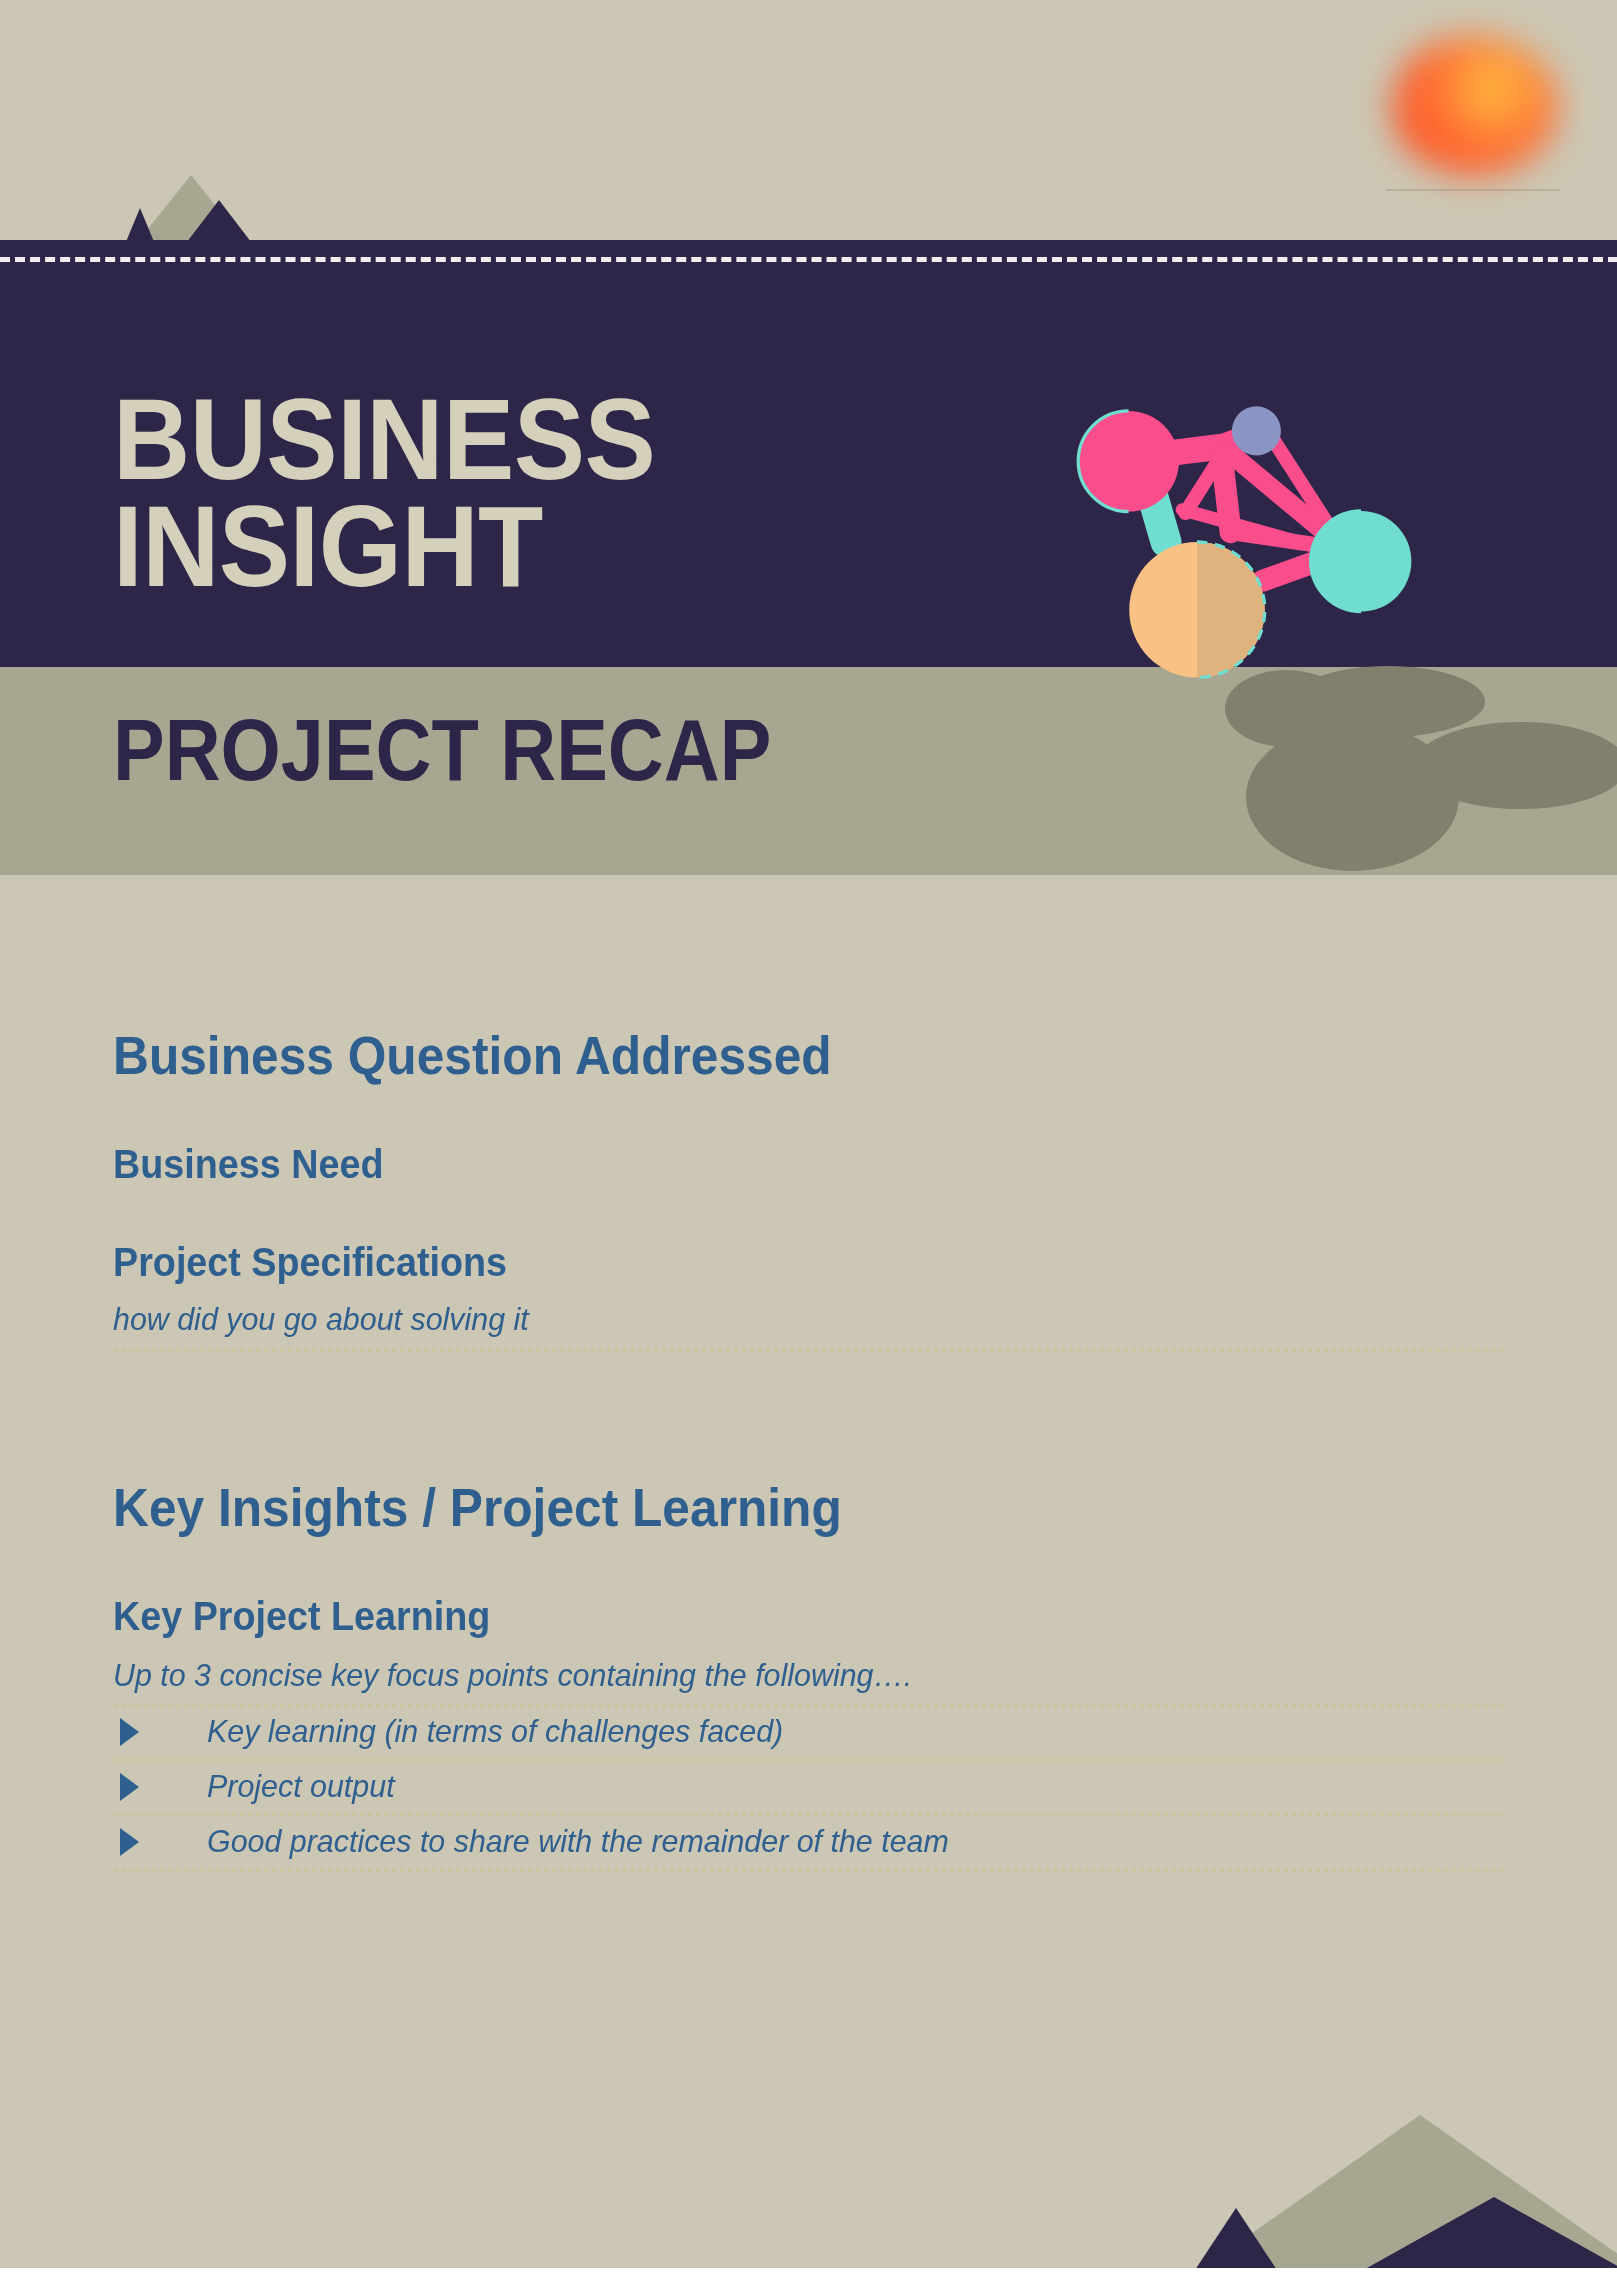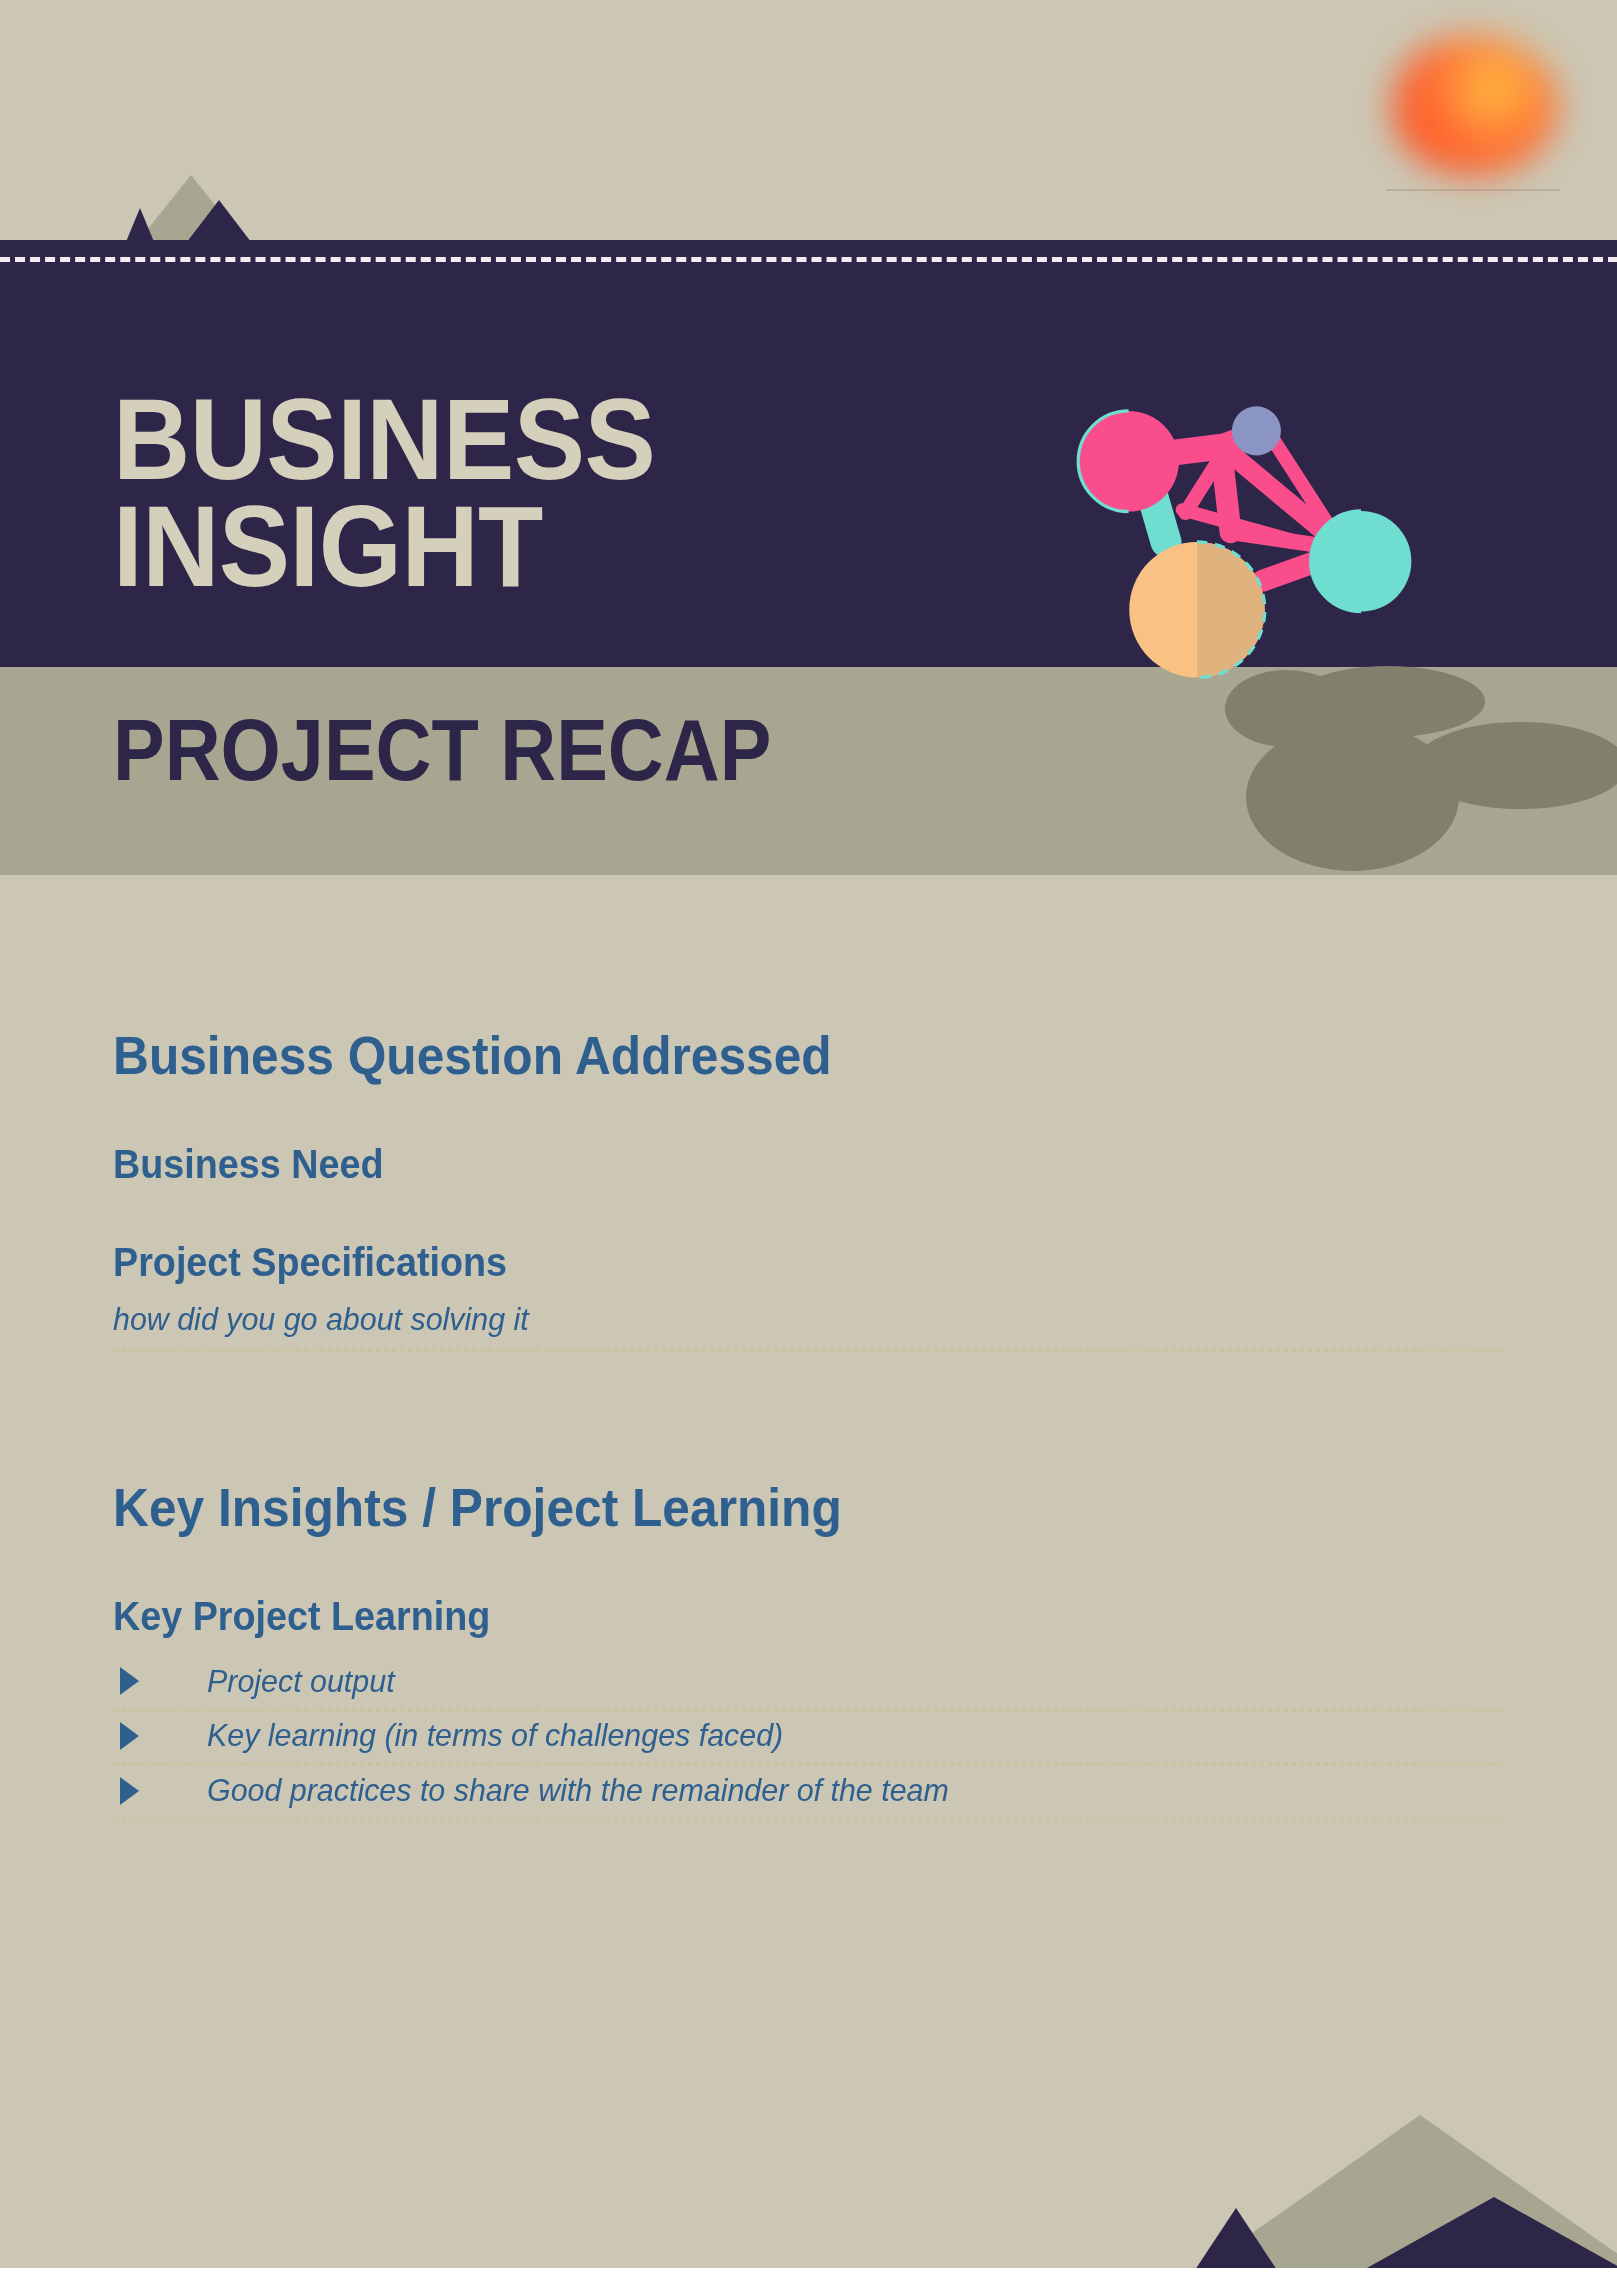--- a/index.html
+++ b/index.html
@@ -226,33 +226,36 @@
 
     <div class="gap-lg"></div>
 
     <div>
       <div class="sec-title">Key Insights / Project Learning</div>
       <div class="gap-md"></div>
 
       <div class="sub-title">Key Project Learning</div>
       <div style="height:19.4px;"></div>
 
+      <div class="body-line">
+        <span class="body-text">Up to 3 concise key focus points containing the following….</span>
+      </div>
+
+      <div class="bullet-row">
+        <span class="bullet-mark"></span>
+        <span class="bullet-text">Key learning (in terms of challenges faced)</span>
+      </div>
 
       <div class="bullet-row">
         <span class="bullet-mark"></span>
         <span class="bullet-text">Project output</span>
       </div>
 
       <div class="bullet-row">
         <span class="bullet-mark"></span>
-        <span class="bullet-text">Key learning (in terms of challenges faced)</span>
-      </div>
-
-      <div class="bullet-row">
-        <span class="bullet-mark"></span>
         <span class="bullet-text">Good practices to share with the remainder of the team</span>
       </div>
     </div>
 
   </div>
 
   <div class="botmtn sage" style="left:1191px;top:2112px;border-left:229px solid transparent;border-right:229px solid transparent;border-bottom:161px solid #a7a791;"></div>
   <div class="botmtn dark" style="left:1191px;top:2205px;border-left:45px solid transparent;border-right:45px solid transparent;border-bottom:68px solid #2d2649;"></div>
   <div class="botmtn dark" style="left:1349px;top:2194px;border-left:145px solid transparent;border-right:145px solid transparent;border-bottom:81px solid #2d2649;"></div>
 

